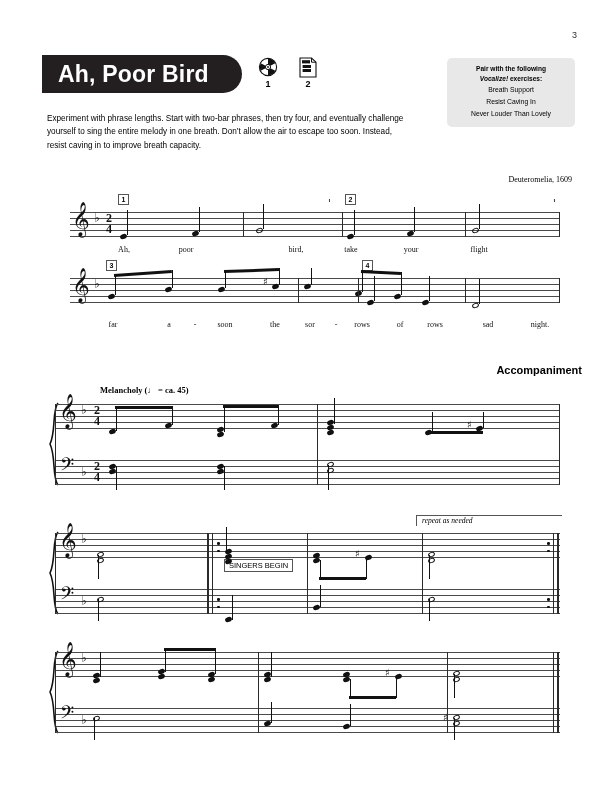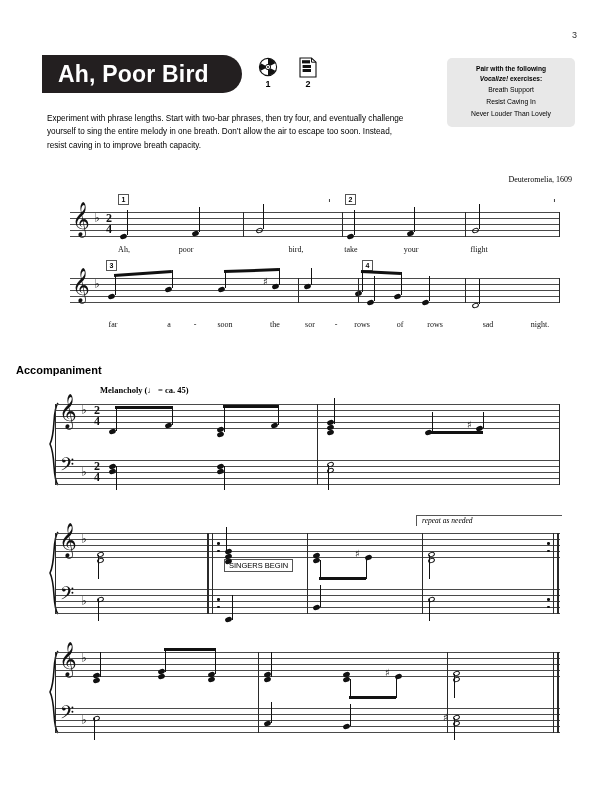--- a/index.html
+++ b/index.html
@@ -231,23 +231,23 @@
     position: absolute;
     font-size: 10px;
     font-family: "DejaVu Sans", sans-serif;
     color: #111;
   }
 
   
   .accomp-title {
     position: absolute;
     top: 364px;
-    left: 16px;
+    left: 4px;
     width: 578px;
-    text-align: left;
+    text-align: right;
     font-size: 11px;
     font-weight: bold;
     font-family: "Liberation Sans", sans-serif;
   }
   .tempo-mark {
     position: absolute;
     left: 100px;
     top: 385px;
     font-size: 8.5px;
     font-weight: bold;

